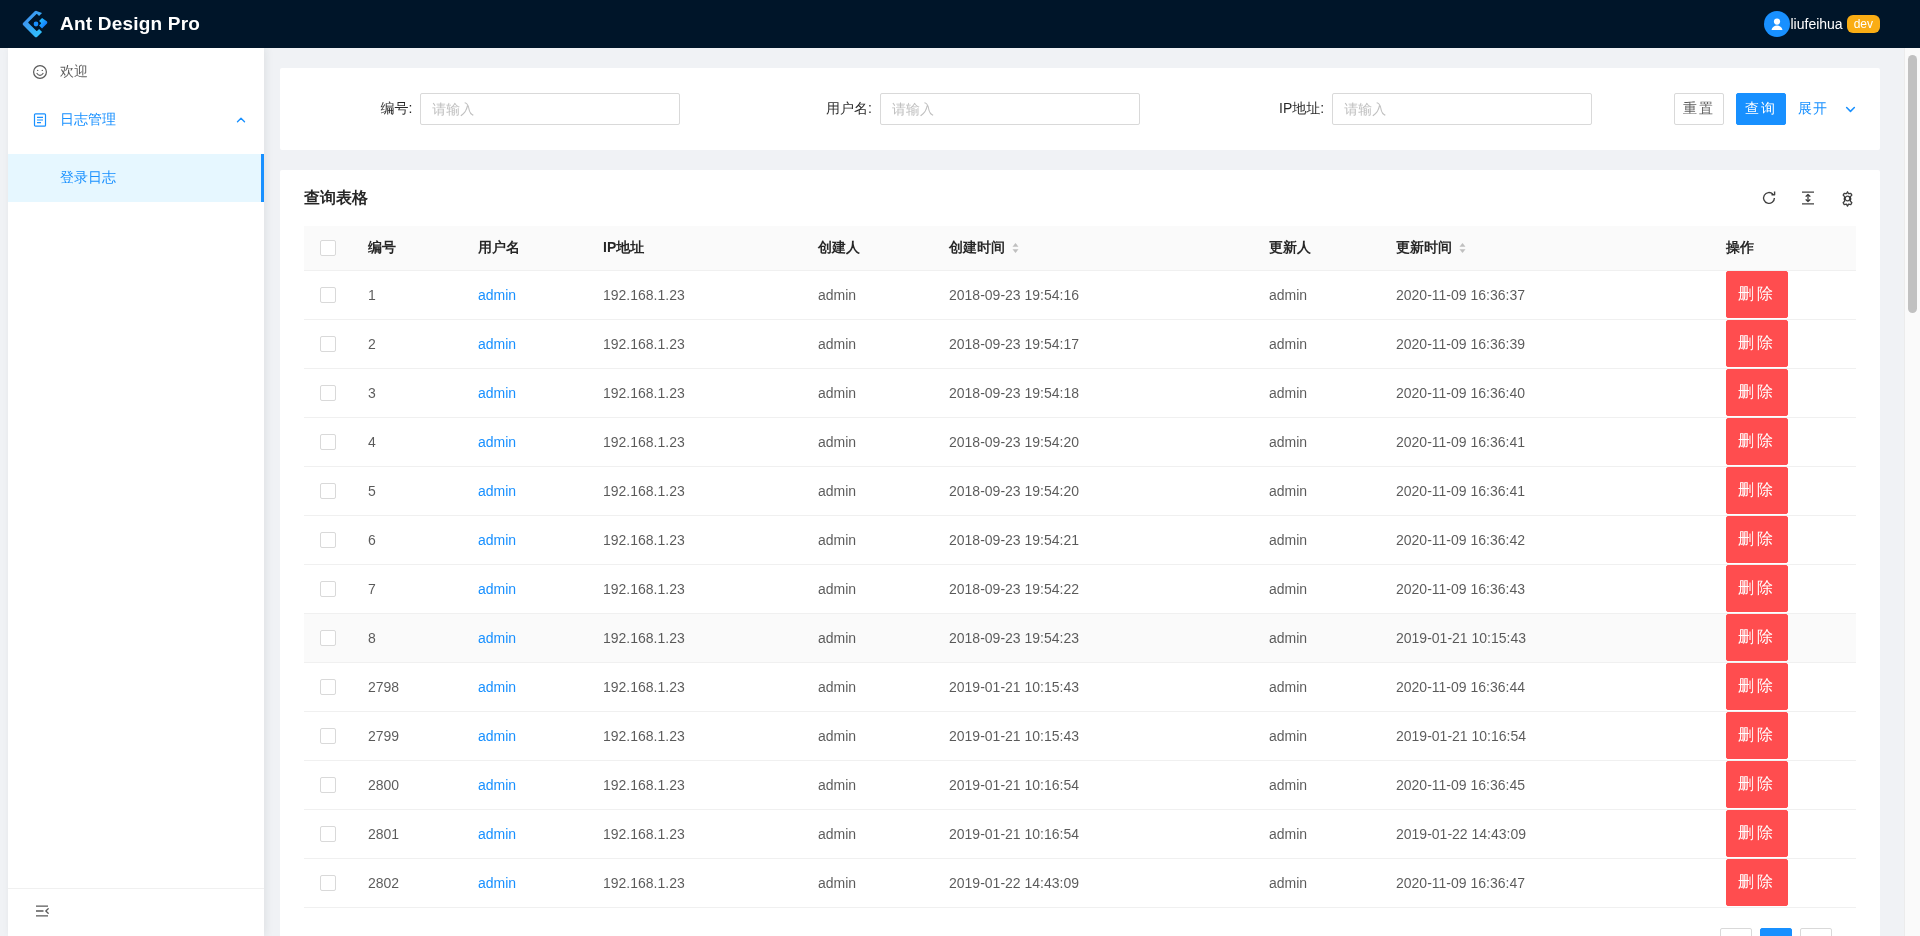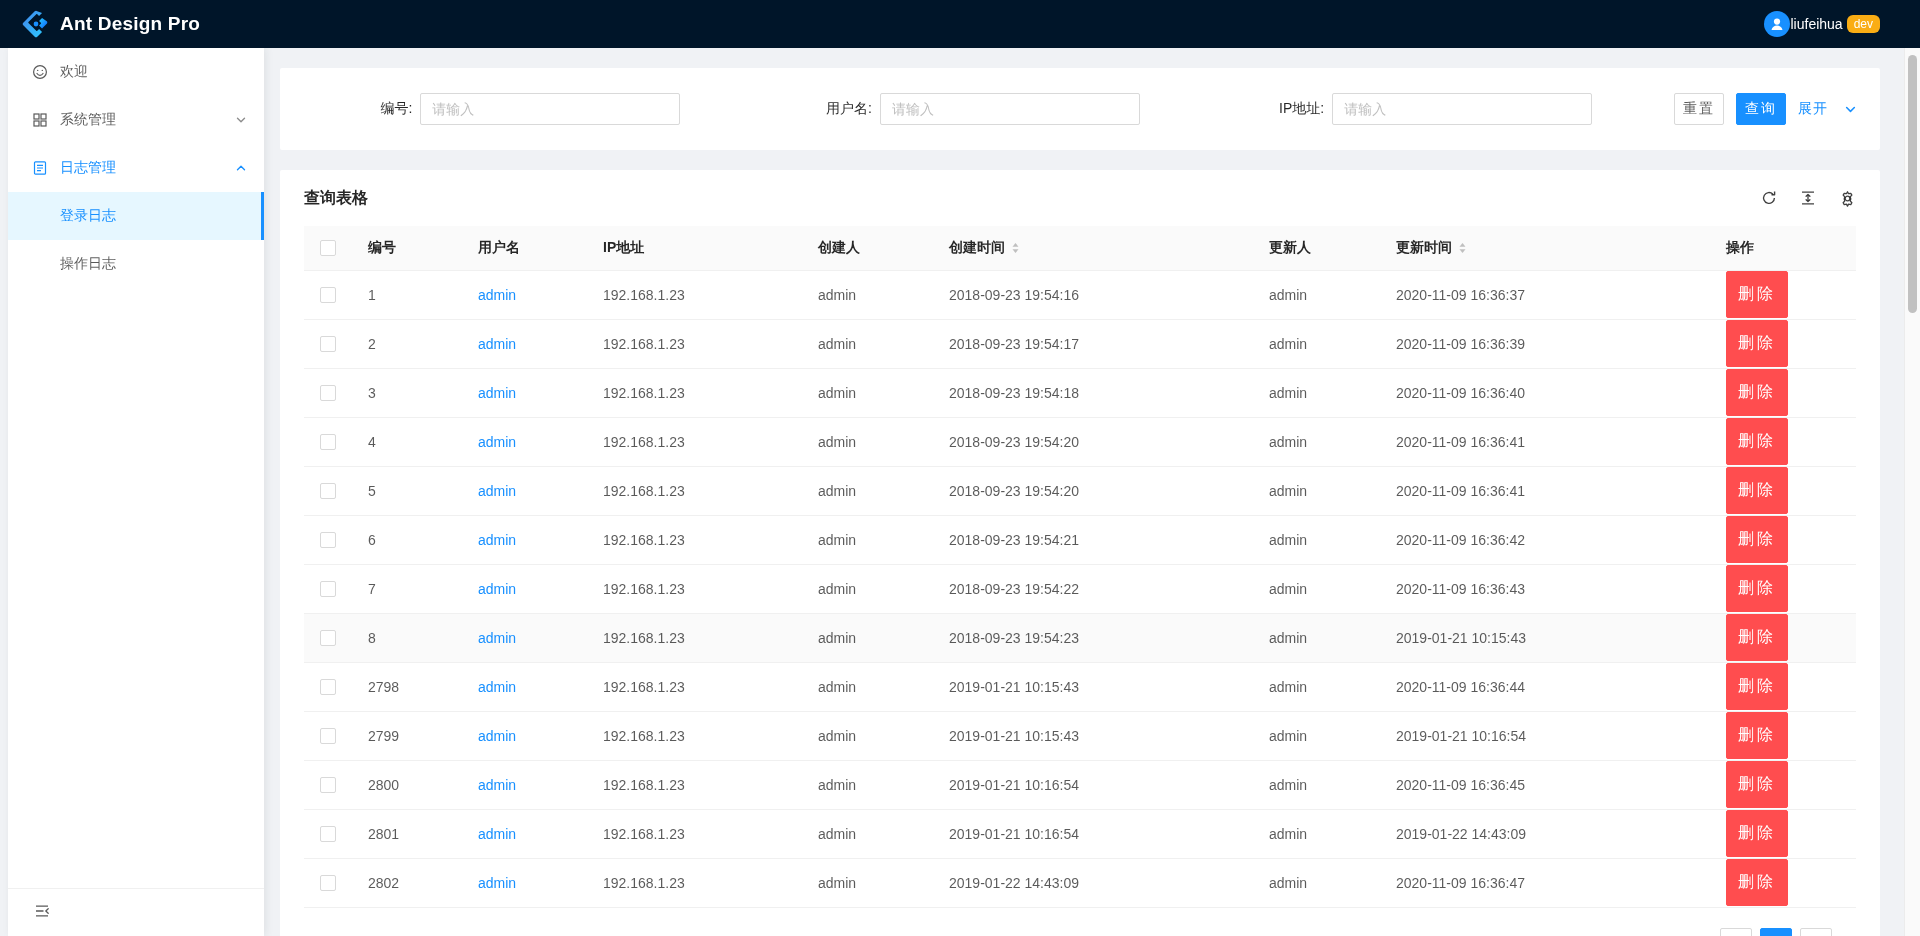--- a/index.html
+++ b/index.html
@@ -42,21 +42,21 @@
   }
   .menu-item .mi-icon { width:16px; height:16px; margin-right:12px; flex:0 0 16px; display:flex; align-items:center; }
   .menu-item .chev { margin-left:auto; color:rgba(0,0,0,0.45); display:flex; }
   .menu-item.active { color:#1890ff; }
   .menu-item.active .chev { color:#1890ff; }
   .submenu-item {
     height:48px; display:flex; align-items:center;
     padding-left:52px; cursor:pointer; color:rgba(0,0,0,0.65); font-size:14px;
   }
   .submenu-item.selected {
-    background:#e6f7ff; color:#1890ff; border-right:3px solid #1890ff;
+    background:#e6f7ff; color:#1890ff; border-right:3px solid #1890ff;margin-top:10px;
   }
   .sider-footer {
     border-top:1px solid #f0f0f0; padding:14px 0 14px 26px;
     color:rgba(0,0,0,0.65);
   }
   .collapse-btn { cursor:pointer; display:inline-flex; }
 
   
   .main {
     position:absolute; top:48px; left:256px; width:1648px; height:888px;
@@ -187,58 +187,39 @@
         <svg viewBox="0 0 16 16" width="16" height="16" fill="none" stroke="currentColor" stroke-width="1.2">
           <circle cx="8" cy="8" r="6.4"></circle>
           <circle cx="5.7" cy="6.4" r="0.7" fill="currentColor" stroke="none"></circle>
           <circle cx="10.3" cy="6.4" r="0.7" fill="currentColor" stroke="none"></circle>
           <path d="M5 9.5c.8 1.2 1.9 1.8 3 1.8s2.2-.6 3-1.8" stroke-linecap="round"></path>
         </svg>
       </span>
       <span>欢迎</span>
     </div>
 
-    <div class="menu-item">
-      <span class="mi-icon">
-        <svg viewBox="0 0 16 16" width="16" height="16" fill="none" stroke="currentColor" stroke-width="1.2">
-          <rect x="2" y="2" width="5" height="5"></rect>
-            <rect x="9" y="2" width="5" height="5"></rect>
-          <rect x="2" y="9" width="5" height="5"></rect>
-            <rect x="9" y="9" width="5" height="5"></rect>
-        </svg>
-      </span>
-      <span>系统管理</span>
-      <span class="chev">
-        <svg width="10" height="10" viewBox="0 0 10 10">
-            <path d="M1.5 3.2l3.5 3.5 3.5-3.5" stroke="currentColor" fill="none" stroke-width="1.4" stroke-linecap="round" stroke-linejoin="round"></path>
-          </svg>
-      </span>
-    </div>
 
     <div class="menu-item active">
       <span class="mi-icon">
         <svg viewBox="0 0 16 16" width="16" height="16" fill="none" stroke="currentColor" stroke-width="1.2">
           <rect x="2.5" y="1.8" width="11" height="12.4" rx="1"></rect>
           <path d="M5 5.3h6M5 8h6M5 10.7h4"></path>
         </svg>
       </span>
       <span>日志管理</span>
       <span class="chev">
         <svg width="10" height="10" viewBox="0 0 10 10">
             <path d="M1.5 6.8L5 3.3l3.5 3.5" stroke="currentColor" fill="none" stroke-width="1.4" stroke-linecap="round" stroke-linejoin="round"></path>
           </svg>
       </span>
     </div>
 
     <div class="submenu">
       <div class="submenu-item selected">
         <span>登录日志</span>
-      </div>
-      <div class="submenu-item">
-        <span>操作日志</span>
       </div>
     </div>
   </nav>
 
   <div class="sider-footer">
     <span class="collapse-btn">
       <svg width="16" height="16" viewBox="0 0 16 16" stroke="currentColor" stroke-width="1.3" fill="none">
         <path d="M2 3.2h12M2 8h7.5M2 12.8h12"></path>
         <path d="M14.2 5.8L11.8 8l2.4 2.2" stroke-linecap="round" stroke-linejoin="round"></path>
       </svg>

